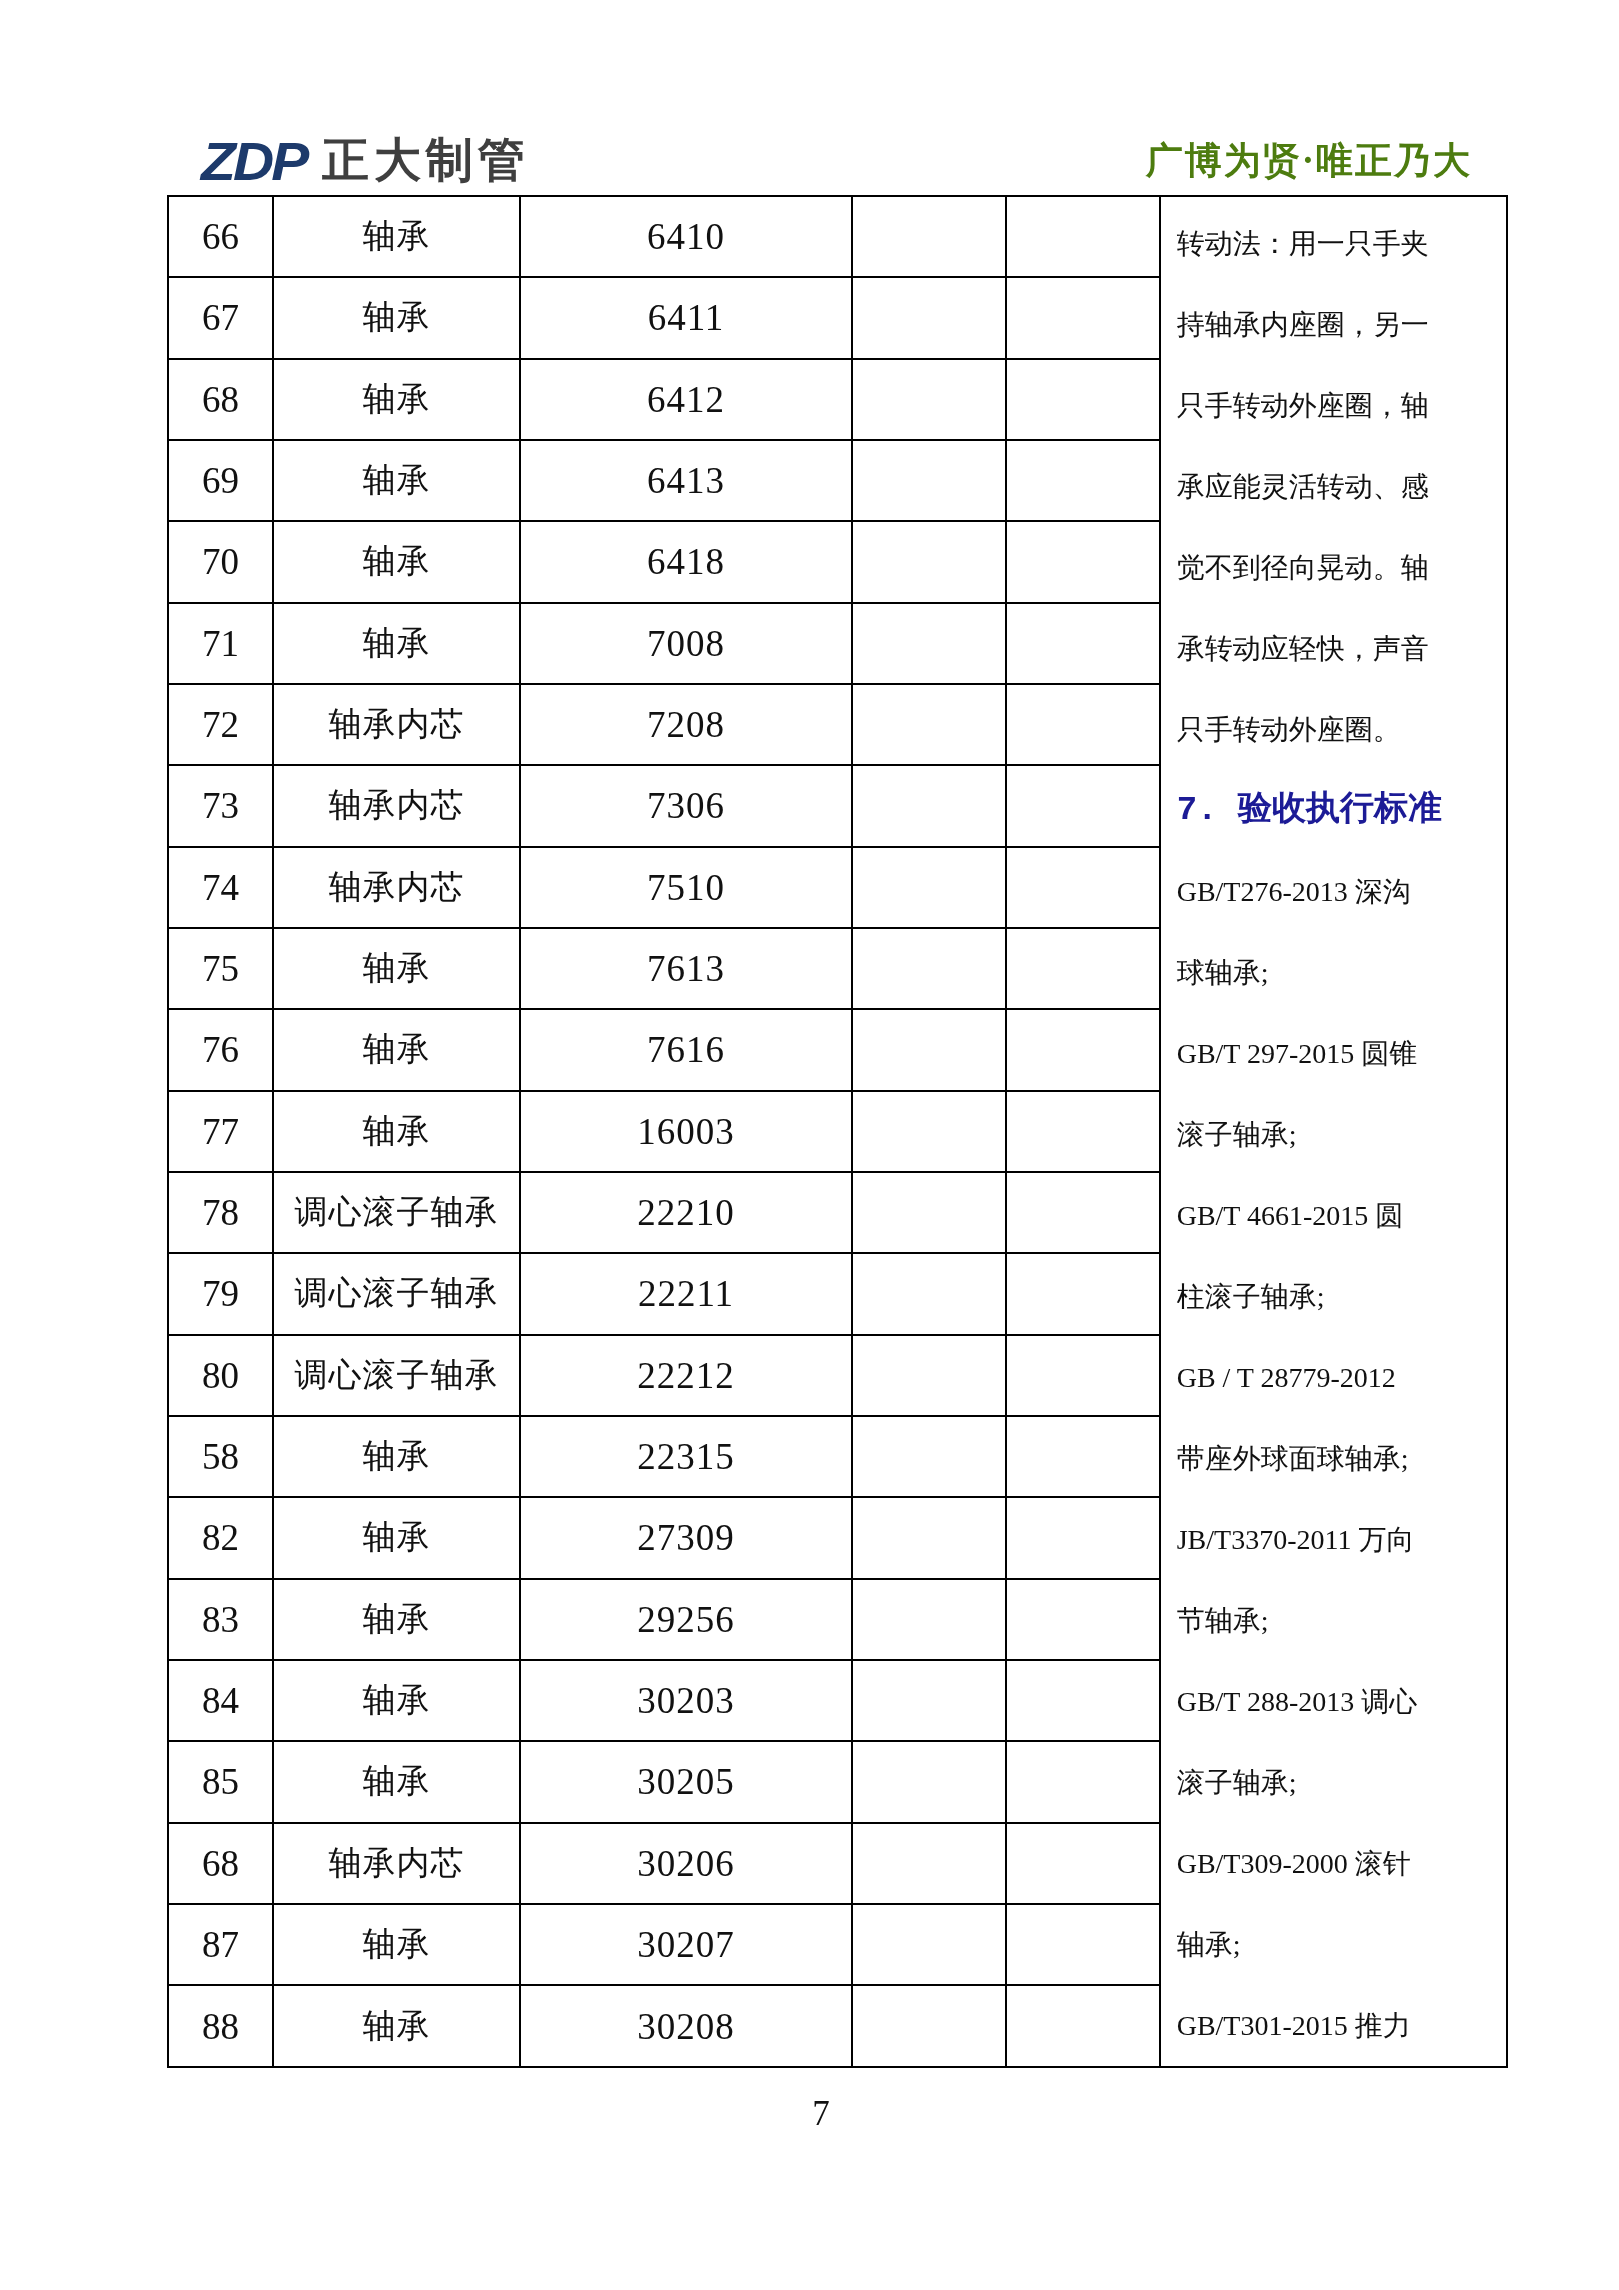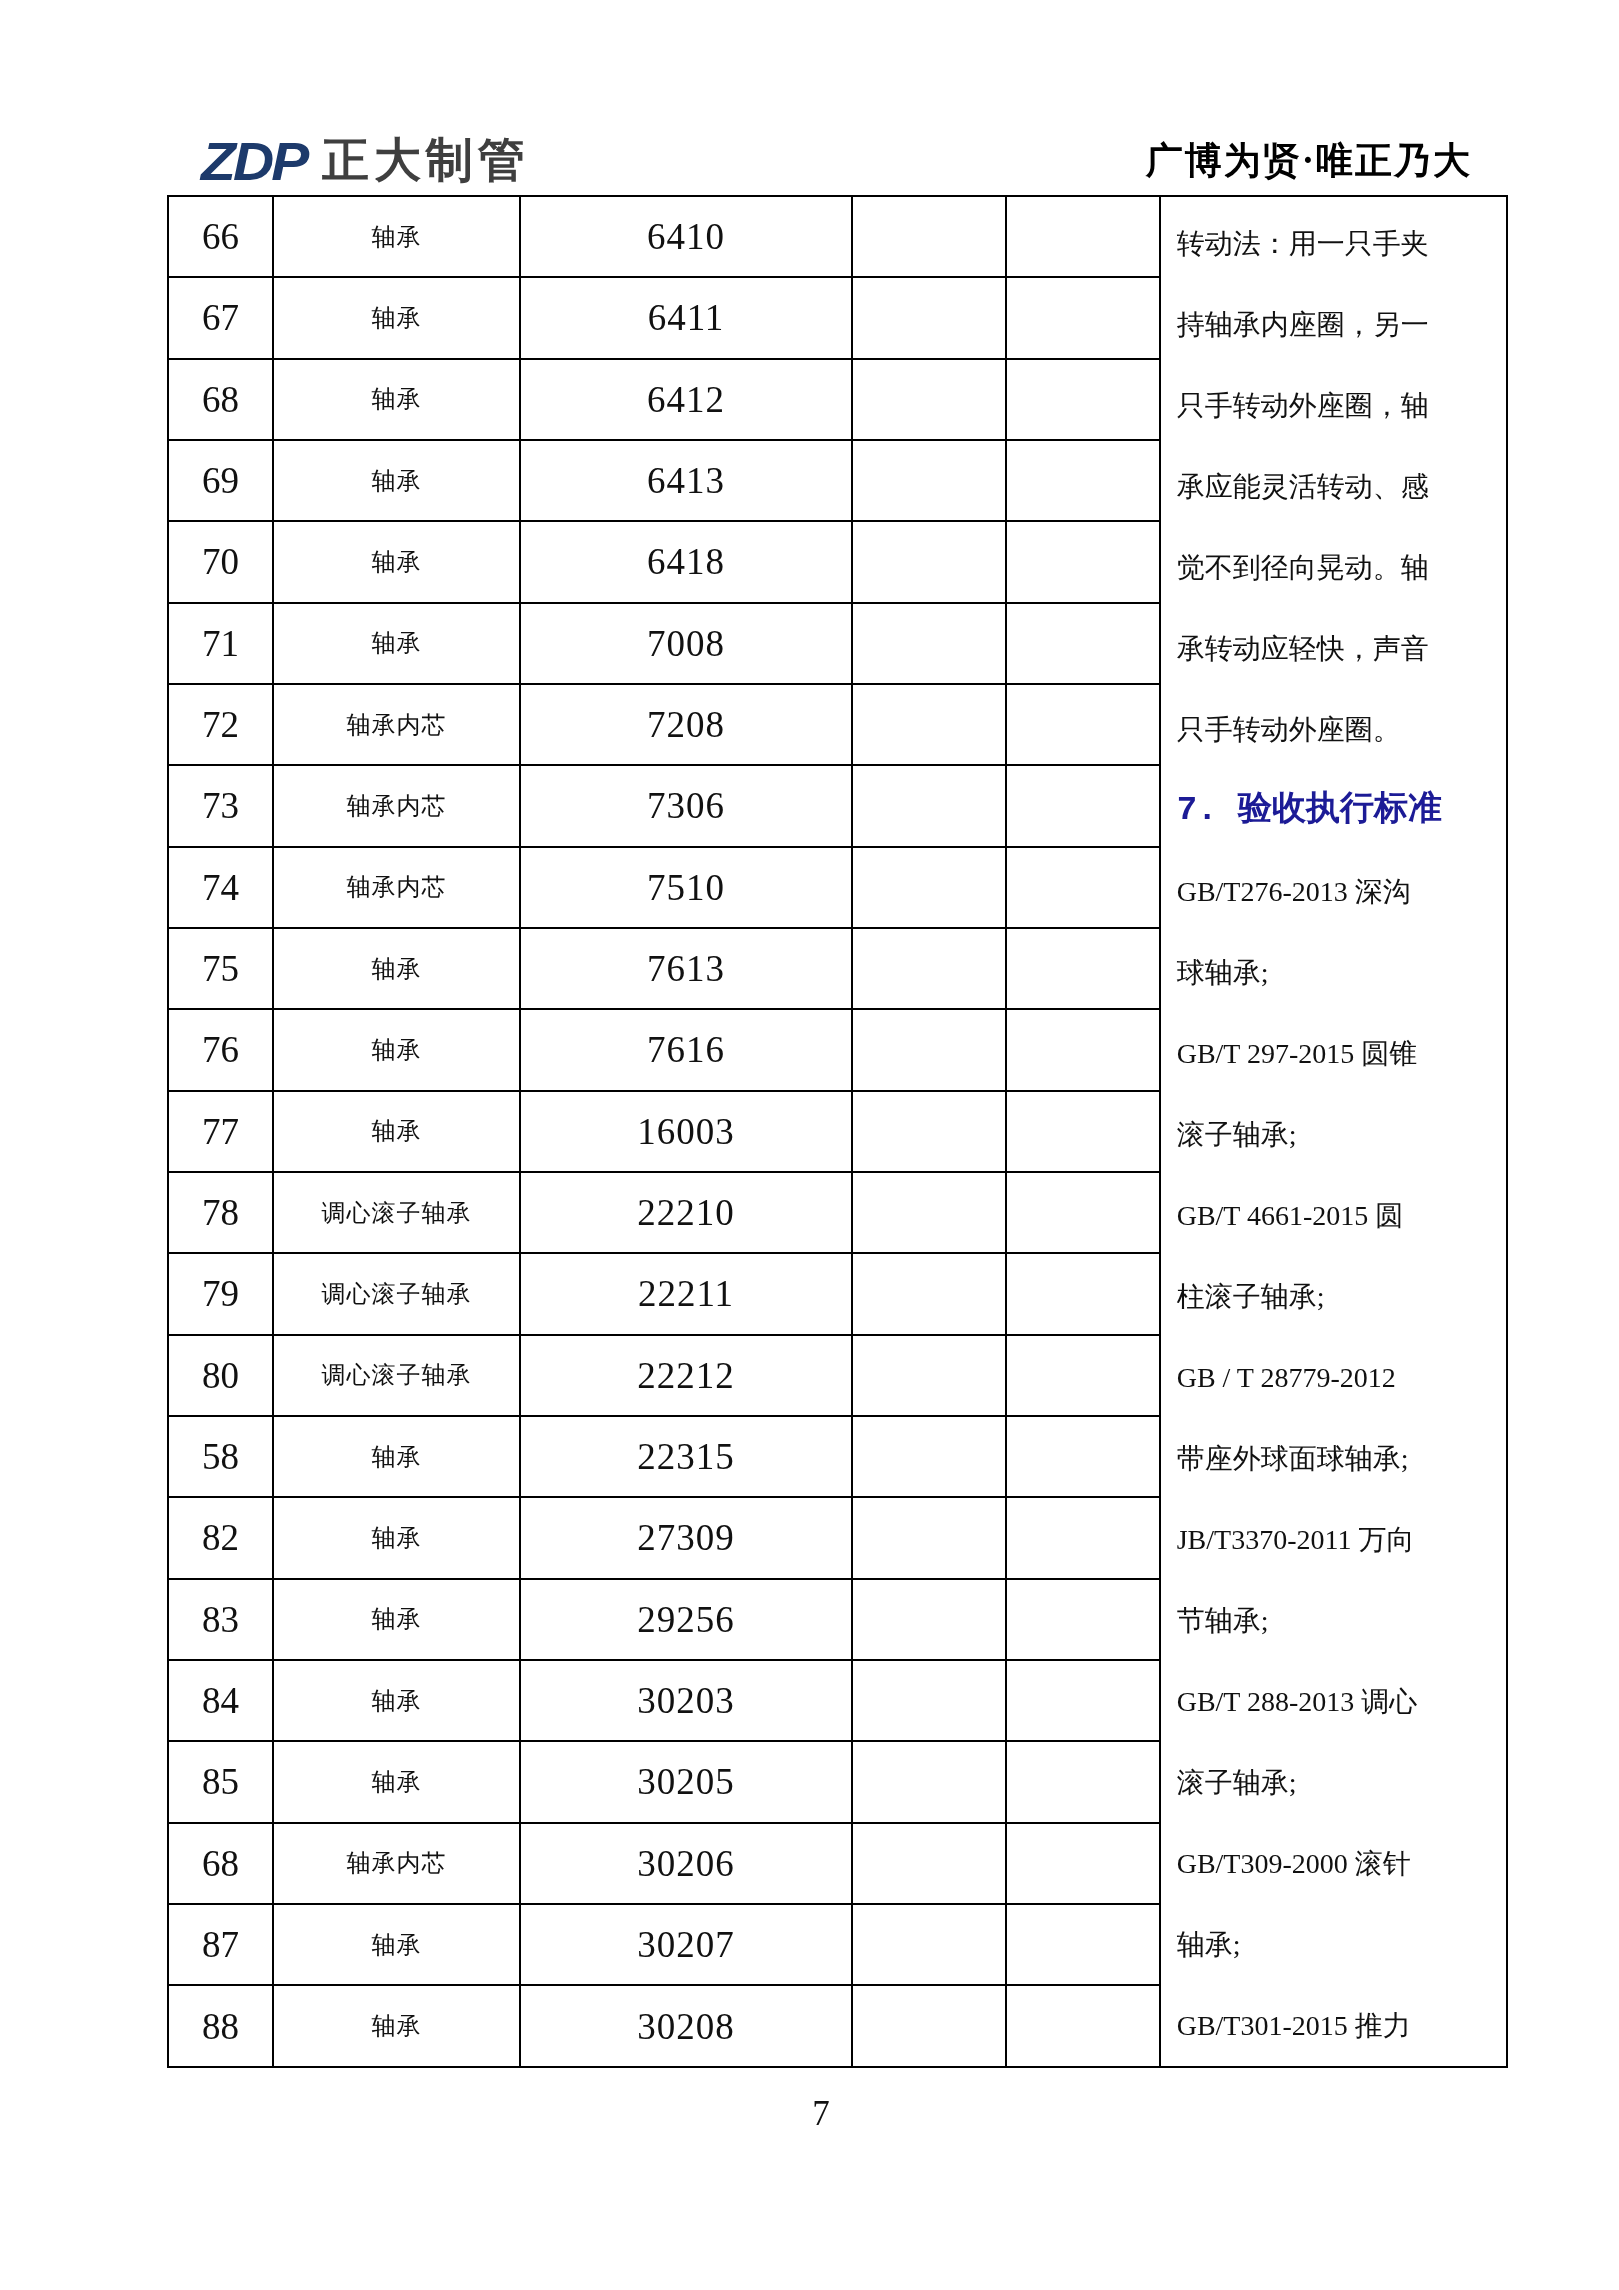--- a/index.html
+++ b/index.html
@@ -39,21 +39,21 @@
     font-weight: 900;
     font-size: 47px;
     letter-spacing: 4.9px;
     color: #3f3f3f;
   }
   .motto {
     font-family: "Liberation Serif", serif;
     font-weight: bold;
     font-size: 37px;
     letter-spacing: 2px;
-    color: #000000;
+    color: #4d7c0f;
     white-space: nowrap;
   }
 
   
   table.main-table {
     position: absolute;
     left: 167px;
     top: 195px;
     border-collapse: collapse;
     table-layout: fixed;
@@ -61,21 +61,21 @@
   }
   .main-table td {
     border: 2px solid #000000;
     text-align: center;
     vertical-align: middle;
     padding: 0;
     overflow: hidden;
   }
   .main-table tr { height: 81px; }
   .c-no    { width: 103px; font-size: 37px; margin-top: 28px; }
-  .c-name  { width: 245px; font-size: 24px; letter-spacing: 1px; margin-top: 32px; }
+  .c-name  { width: 245px; font-size: 33px; letter-spacing: 1px; margin-top: 32px; }
   .c-model { width: 330px; font-size: 37px; letter-spacing: 1px; }
   .c-empty1 { width: 152px; }
   .c-empty2 { width: 152px; }
 
   .notes-cell {
     width: 325px;
     vertical-align: top !important;
     text-align: left !important;
     padding: 5.9px 3.9px 0 15.7px !important;
   }

